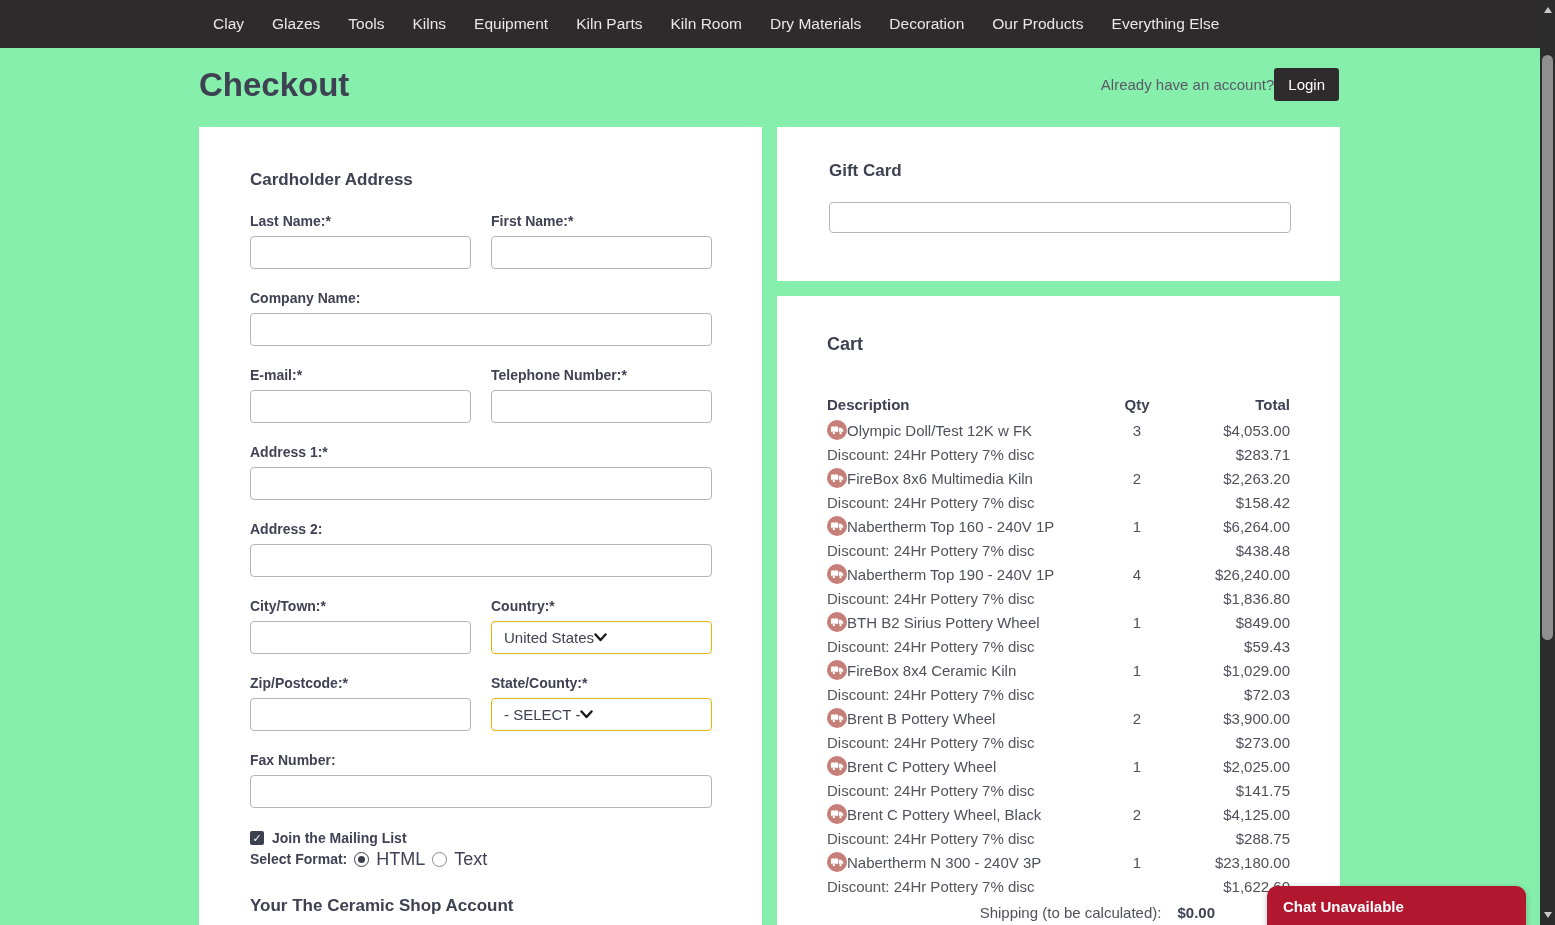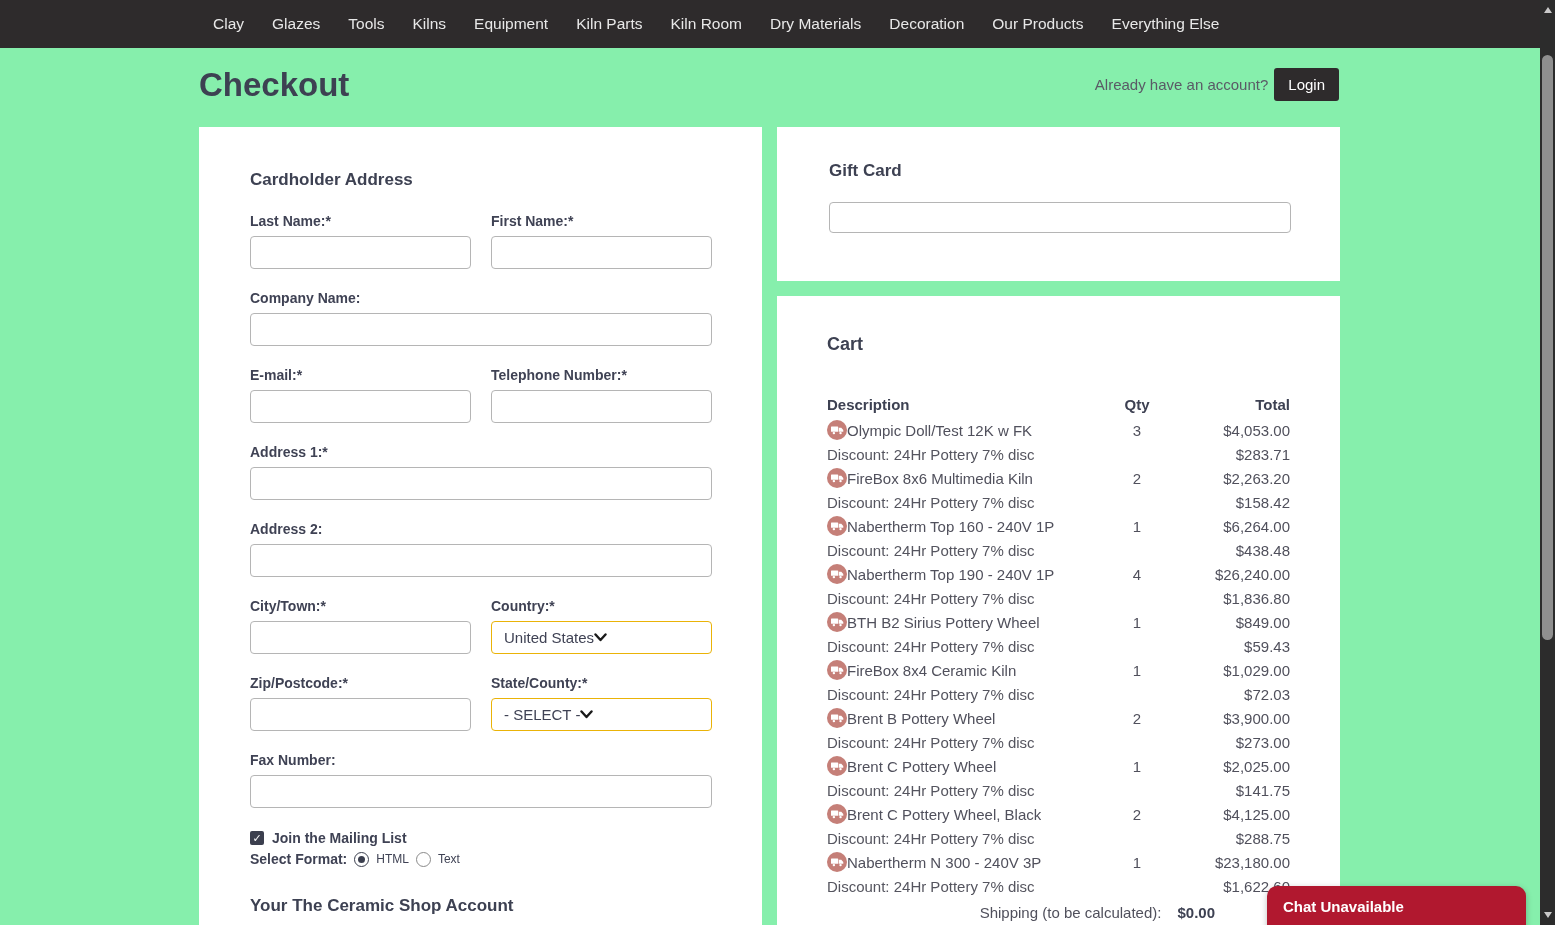--- a/index.html
+++ b/index.html
@@ -7,21 +7,21 @@
   body { font-family:"Liberation Sans", sans-serif; background:#f6f6f6; overflow:hidden; }
   .page { position:relative; width:1555px; height:925px; overflow:hidden; background:#86efac; }
 
   
   .nav { position:absolute; left:0; top:0; width:1555px; height:48px; background:#2e2b2c;
          display:flex; align-items:center; padding-left:199px; }
   .nav-item { color:#e8e8e8; font-size:15.5px; padding:0 14px; cursor:pointer; white-space:nowrap; }
 
   
   .page-title { position:absolute; left:199px; top:66px; font-size:33px; font-weight:700; color:#3d4152; }
-  .account-row { position:absolute; top:68px; right:216px; display:flex; align-items:center; gap:6px; }
+  .account-row { position:absolute; top:68px; right:216px; display:flex; align-items:center; gap:0; }
   .account-prompt { font-size:15px; color:#5a5a66; }
   .login-btn { background:#2e2b2c; color:#fff; font-size:15px; border:none; border-radius:3px;
                padding:8px 14px; cursor:pointer; font-family:inherit; }
 
   
   .panel { position:absolute; background:#ffffff; }
   .left-panel  { left:199px; top:127px; width:563px; height:798px; padding:43px 50px 12px 51px; }
   .gift-panel  { left:777px; top:127px; width:563px; height:154px; padding:34px 50px 0 52px; }
   .cart-panel  { left:777px; top:296px; width:563px; height:629px; padding:38px 50px 0 50px; }
 
@@ -44,21 +44,21 @@
   .chkrow { display:flex; align-items:center; gap:8px; height:16px; margin-bottom:5px; }
   .checkbox { width:14px; height:14px; border-radius:2px; background:#3b3f4e; display:flex;
               align-items:center; justify-content:center; cursor:pointer; }
   .checkbox .tick { color:#fff; font-size:11px; line-height:11px; }
   .chklabel, .fmtlabel { font-size:14px; font-weight:600; color:#3f4254; }
   .fmtrow { display:flex; align-items:center; gap:7px; height:16px; }
   .radio { width:15px; height:15px; border-radius:50%; border:1.5px solid #3b3f4e; display:inline-flex;
            align-items:center; justify-content:center; cursor:pointer; flex:none; }
   .radio.off { border-color:#8a8a8a; }
   .radio .dot { width:7px; height:7px; border-radius:50%; background:#3b3f4e; }
-  .rlabel { font-size:12px; color:#3f4254; }
+  .rlabel { font-size:18px; color:#3f4254; }
   .acct-title { font-size:17px; font-weight:700; color:#3d4152; margin-top:29px; }
 
   
   .gift-input { width:462px; height:31px; border:1px solid #b5b5b5; border-radius:4px; background:#fff;
                 font-family:inherit; font-size:15px; padding:0 10px; outline:none; }
 
   
   .crow { display:grid; grid-template-columns:280px 60px 1fr; align-items:center; height:24px; }
   .chead { height:20px; margin-bottom:4px;margin-top:40px; }
   .chead span { font-size:15px; font-weight:700; color:#3d4152; }

